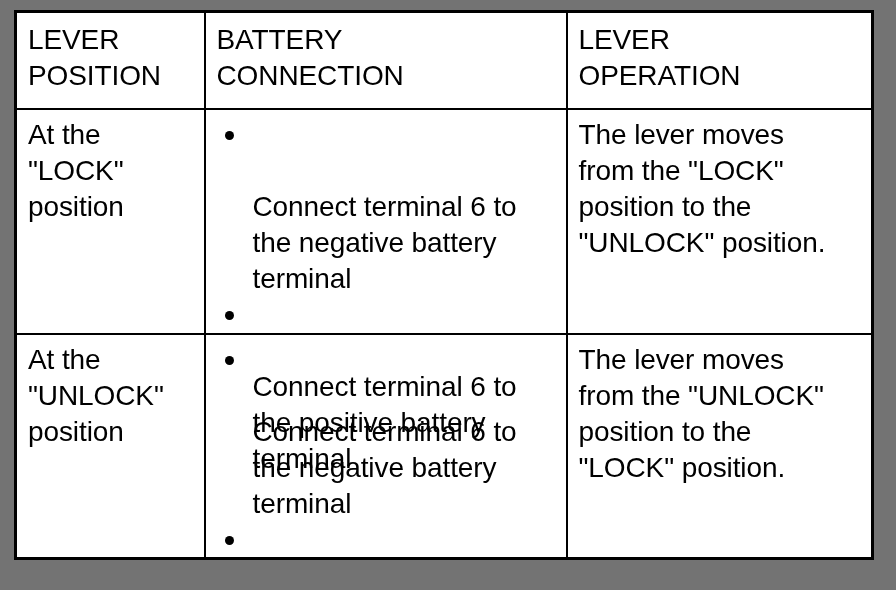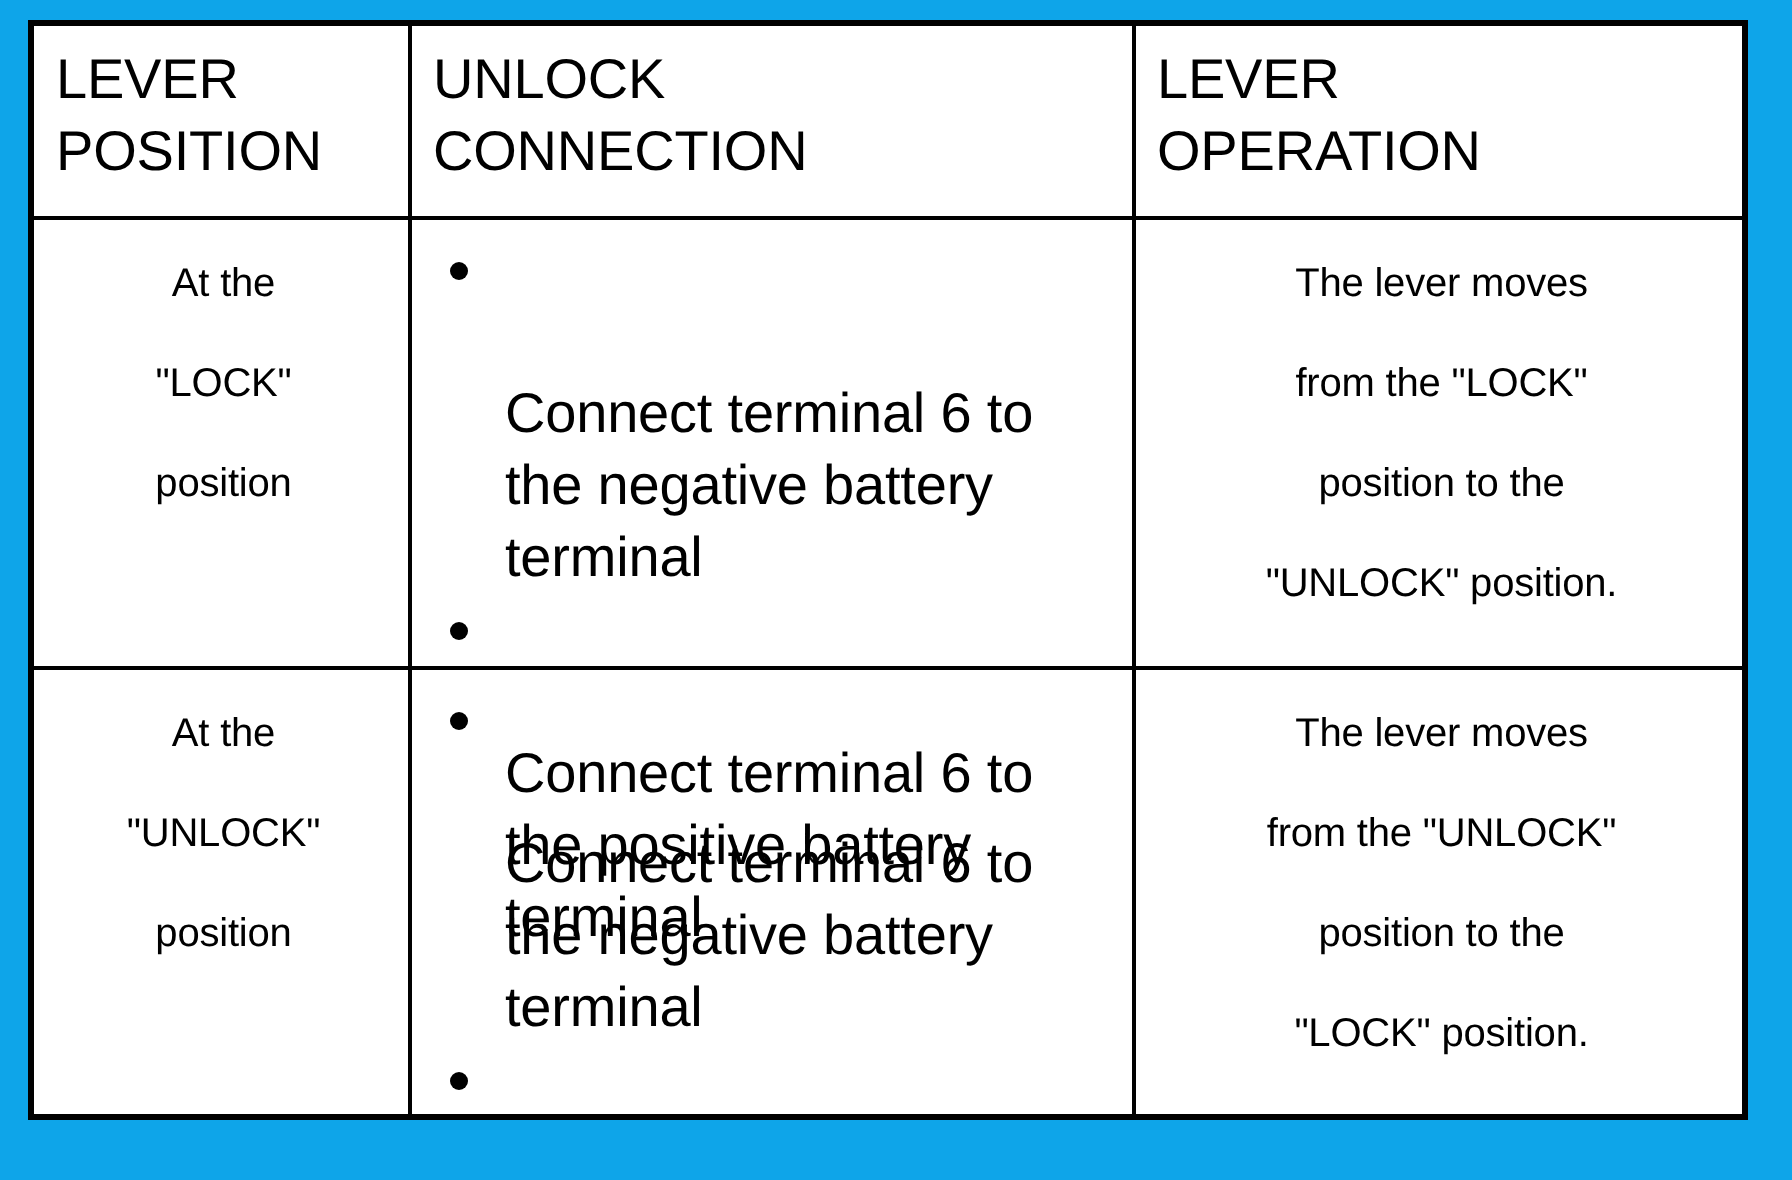--- a/index.html
+++ b/index.html
@@ -12,21 +12,21 @@
     height: 590px;
     overflow: hidden;
     font-family: "Liberation Sans", sans-serif;
     color: #000000;
   }
 
   .page {
     position: relative;
     width: 896px;
     height: 590px;
-    background: #0ea5e9;
+    background: #737373;
   }
 
   .spec-table {
     position: absolute;
     left: 14px;
     top: 10px;
     width: 857px;
     border-collapse: collapse;
     table-layout: fixed;
     background: #ffffff;
@@ -75,24 +75,23 @@
 
   .head-text {
     font-size: 28px;
     line-height: 36px;
     font-weight: normal;
     white-space: pre-line;
     text-align: left;
   }
 
   .body-text {
-    font-size: 20px;
-    line-height: 50px;
+    font-size: 28px;
+    line-height: 36px;
     white-space: pre-line;
-    text-align: center;
   }
 
   .row-one .cell-pad { height: 206px; }
   .row-two .cell-pad { height: 205px; }
 
   .bullet-list {
     margin: 0;
     padding: 0;
     list-style: none;
   }
@@ -130,21 +129,21 @@
 
       <tr class="head-row">
         <td>
           <div class="cell-pad">
             <div class="head-text">LEVER
 POSITION</div>
           </div>
         </td>
         <td>
           <div class="cell-pad">
-            <div class="head-text">UNLOCK
+            <div class="head-text">BATTERY
 CONNECTION</div>
           </div>
         </td>
         <td>
           <div class="cell-pad">
             <div class="head-text">LEVER
 OPERATION</div>
           </div>
         </td>
       </tr>

